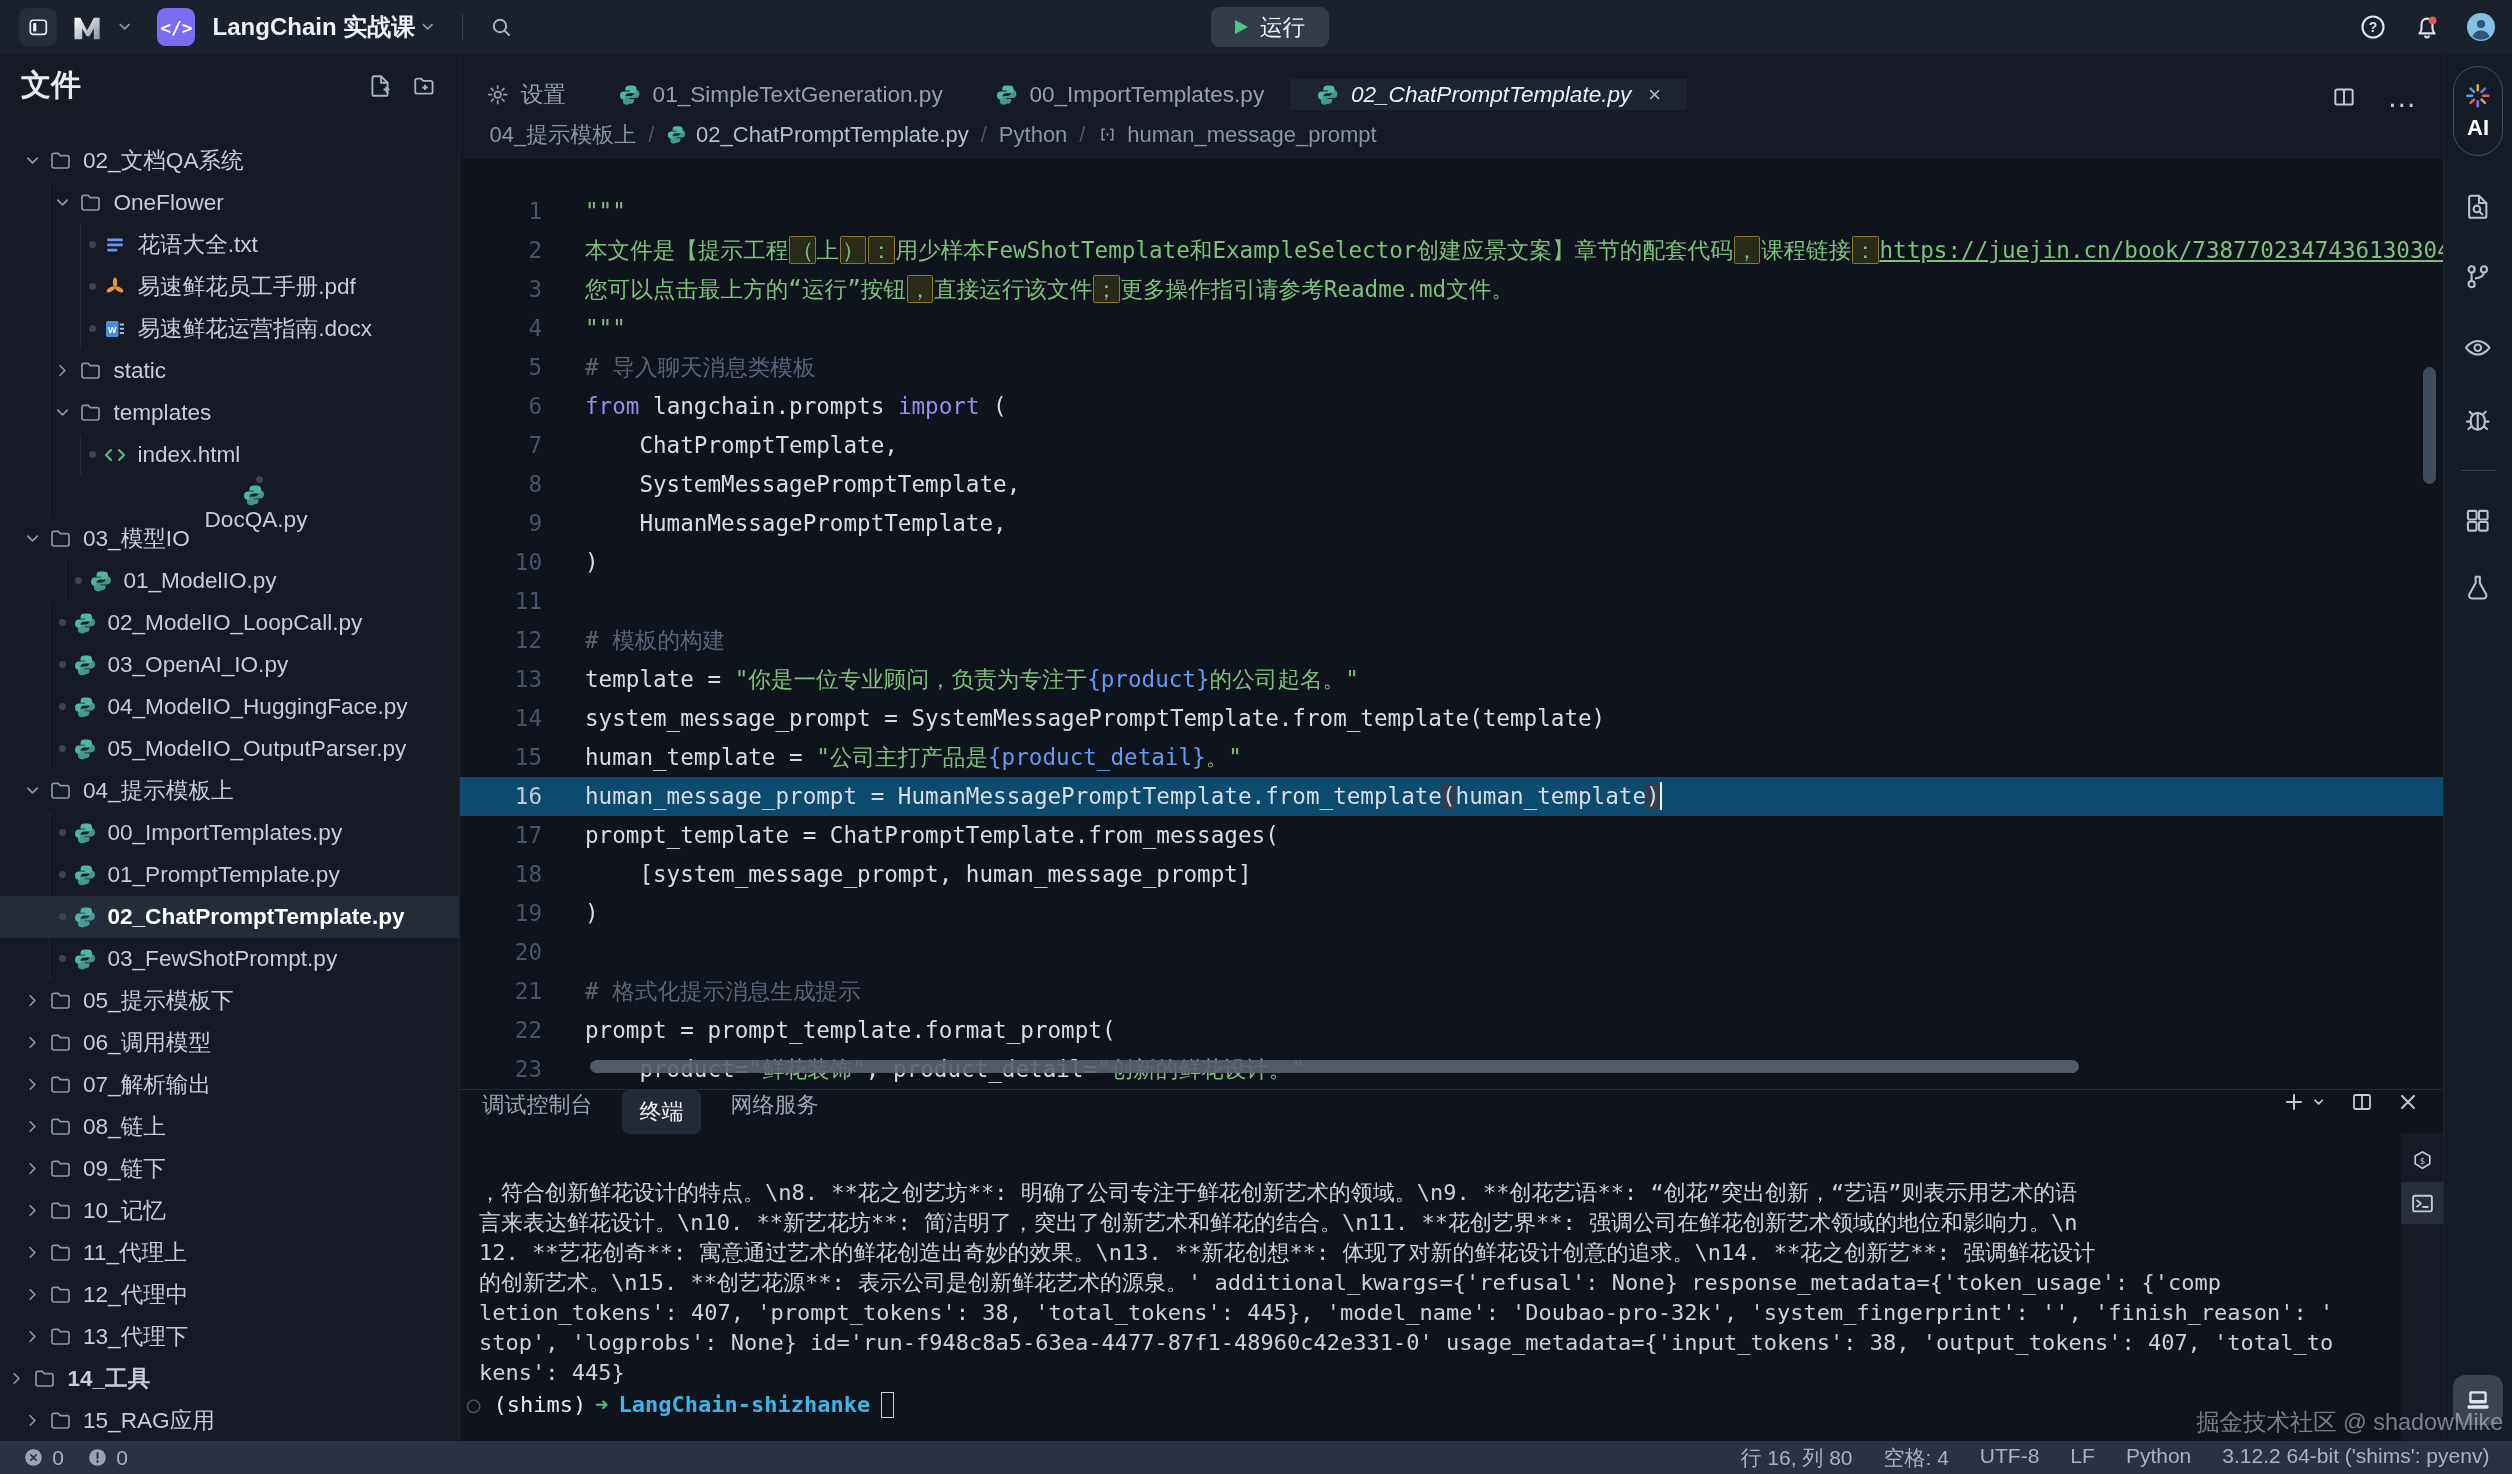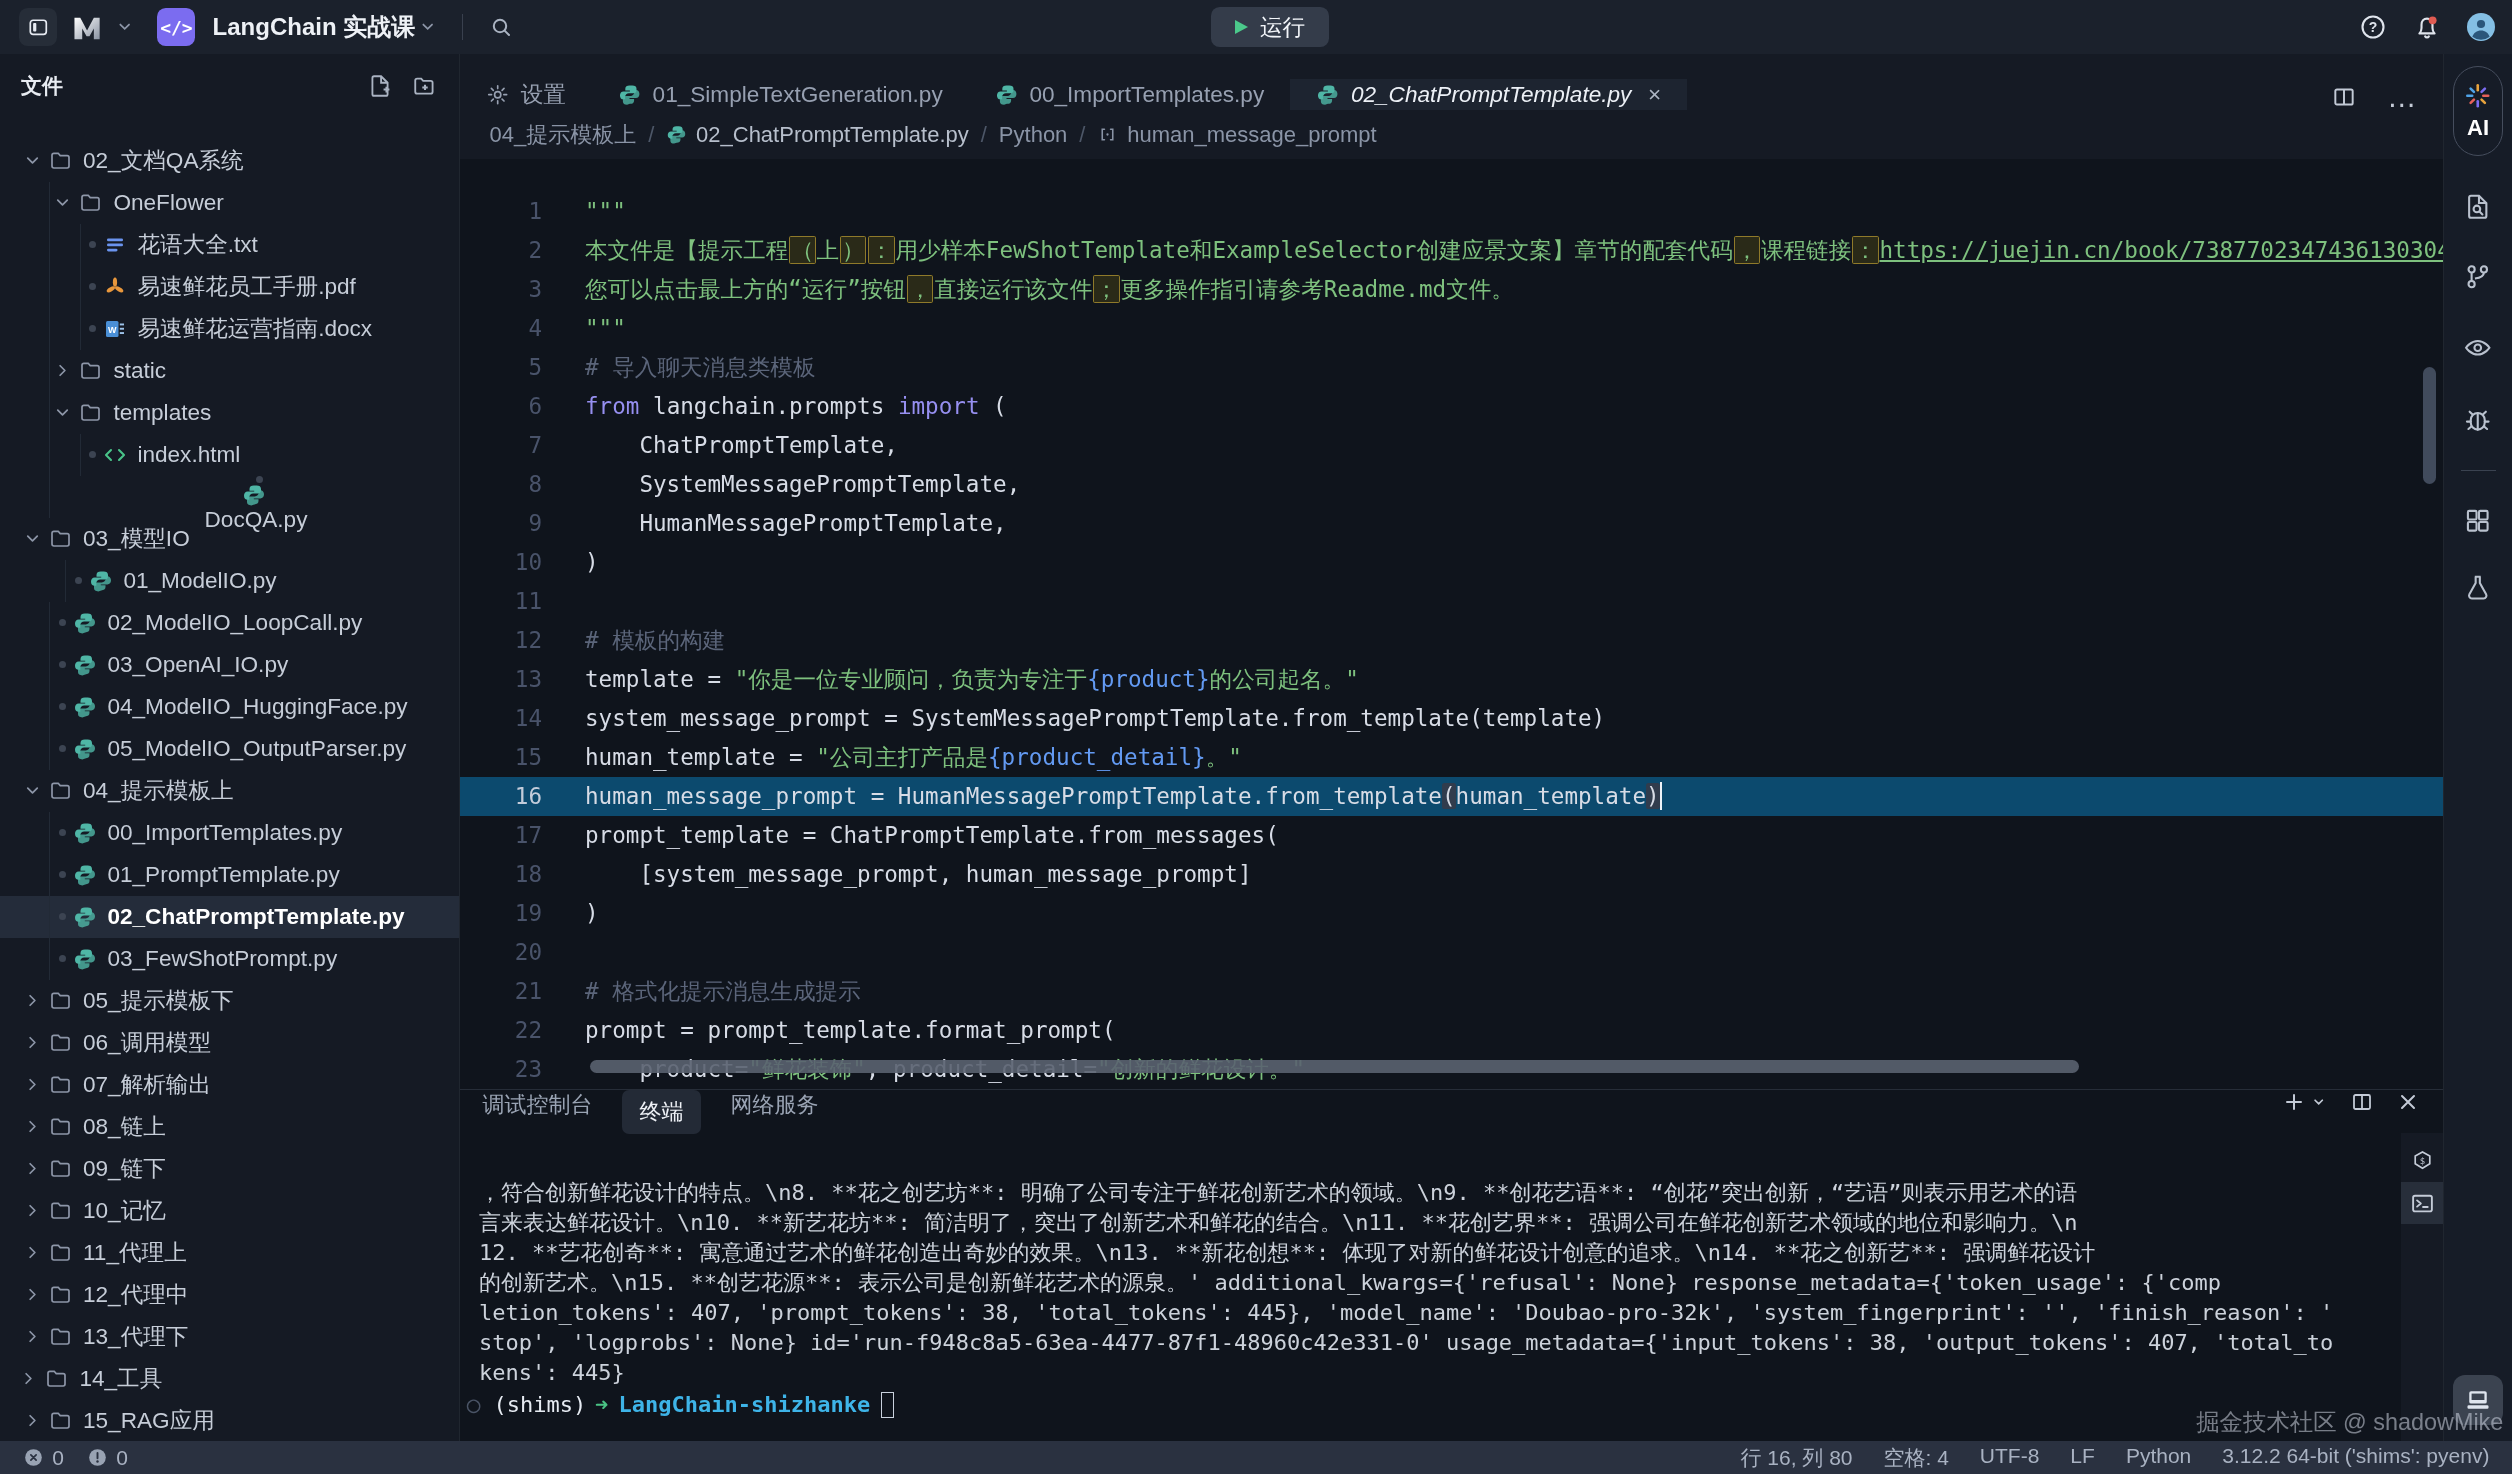--- a/index.html
+++ b/index.html
@@ -32,21 +32,21 @@
   .avatar{width:40px;height:40px}
 
   
   .workbench{display:flex;height:1387px}
   .sidebar{width:460px;background:var(--bg1);border-right:0.9px solid #20262f;display:flex;flex-direction:column}
   .main{flex:1;display:flex;flex-direction:column;min-width:0}
   .abar{width:69px;background:#161c27;border-left:0.9px solid #20262f;display:flex;flex-direction:column;align-items:center}
 
   
   .sb-head{height:63px;display:flex;align-items:center;padding:0 21px;flex:none}
-  .sb-title{font-size:21px;font-weight:bold;color:#e8ecf2}
+  .sb-title{font-size:30px;font-weight:bold;color:#e8ecf2}
   .sb-actions{margin-left:auto;display:flex;gap:19px}
   .sb-actions .ic{width:26px;height:26px;color:#aab3c2}
   .tree{flex:1;overflow:hidden;padding-top:22.6px;position:relative}
   .trow{height:42px;display:flex;align-items:center;position:relative;color:#c6cdd8;font-size:22.6px;white-space:nowrap}
   .trow .tchev{width:19px;height:19px;color:#8d96a8;flex:none}
   .trow .ticon{width:24px;height:24px;margin:0 10.4px 0 7px;color:#8d96a8;flex:none}
   .trow .bullet{width:7px;height:7px;border-radius:50%;background:#3c4452;flex:none;margin-left:6px}
   .trow.sel{background:#242c3a}
   .trow.sel .tlabel{color:#fff;font-weight:bold}
   .trow.lv1::before,.trow.lv2::before{content:"";position:absolute;left:49px;top:0;bottom:0;width:0.9px;background:#222a36}
@@ -587,21 +587,21 @@
                 <path d="M9 6l6 6-6 6"></path>
               </svg>
             </span>
             <span class="ic ticon">
               <svg viewBox="0 0 24 24" fill="none" stroke="currentColor" stroke-width="1.7">
                 <path d="M3 6.2c0-1 .8-1.9 1.9-1.9h4.3l2 2.3h7c1 0 1.8.9 1.8 1.9v8.6c0 1-.8 1.9-1.8 1.9H4.9c-1.1 0-1.9-.9-1.9-1.9z"></path>
               </svg>
             </span>
             <span class="tlabel">13_代理下</span>
           </div>
-          <div class="trow lv0" style="padding-left: 19px;">
+          <div class="trow lv0" style="padding-left: 7px; font-weight: bold;">
             <span class="ic tchev">
               <svg viewBox="0 0 24 24" fill="none" stroke="currentColor" stroke-width="2.2" stroke-linecap="round" stroke-linejoin="round">
                 <path d="M9 6l6 6-6 6"></path>
               </svg>
             </span>
             <span class="ic ticon">
               <svg viewBox="0 0 24 24" fill="none" stroke="currentColor" stroke-width="1.7">
                 <path d="M3 6.2c0-1 .8-1.9 1.9-1.9h4.3l2 2.3h7c1 0 1.8.9 1.8 1.9v8.6c0 1-.8 1.9-1.8 1.9H4.9c-1.1 0-1.9-.9-1.9-1.9z"></path>
               </svg>
             </span>

